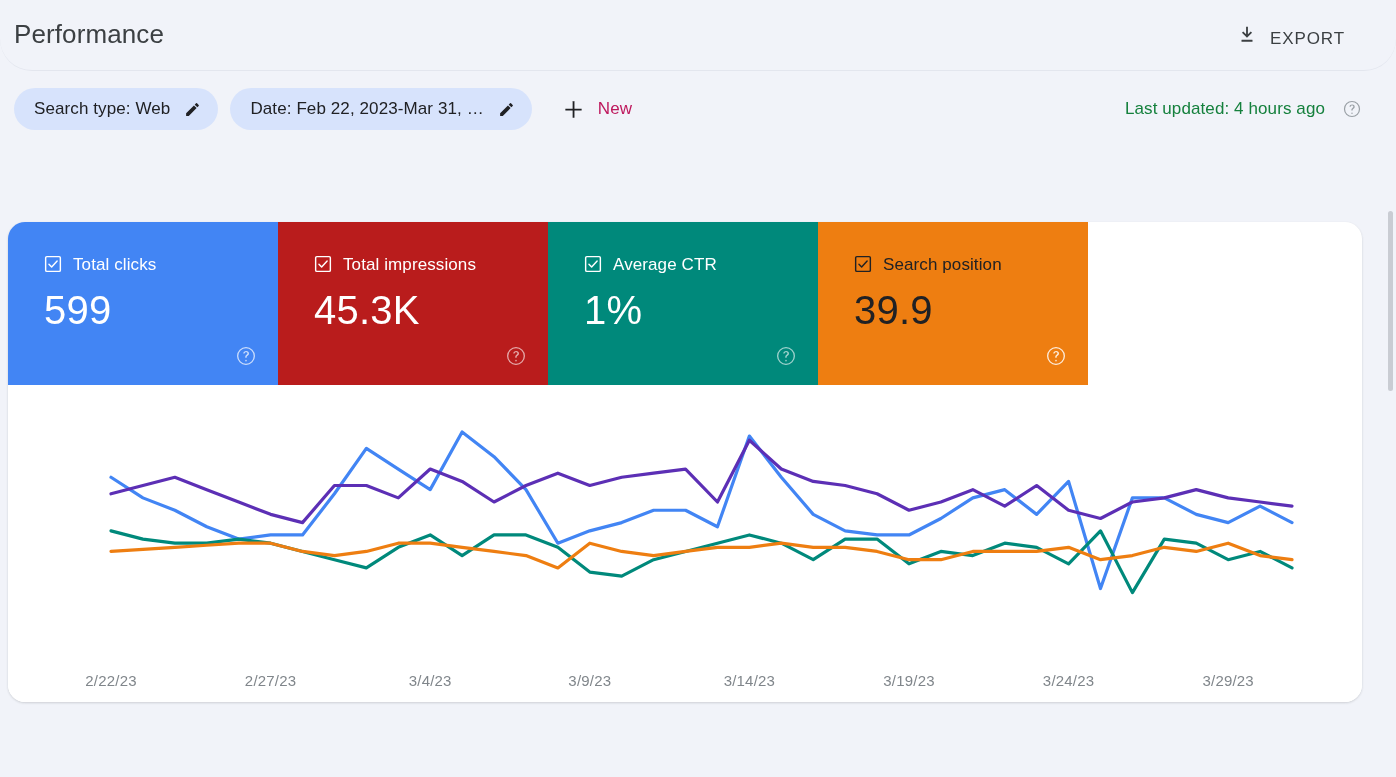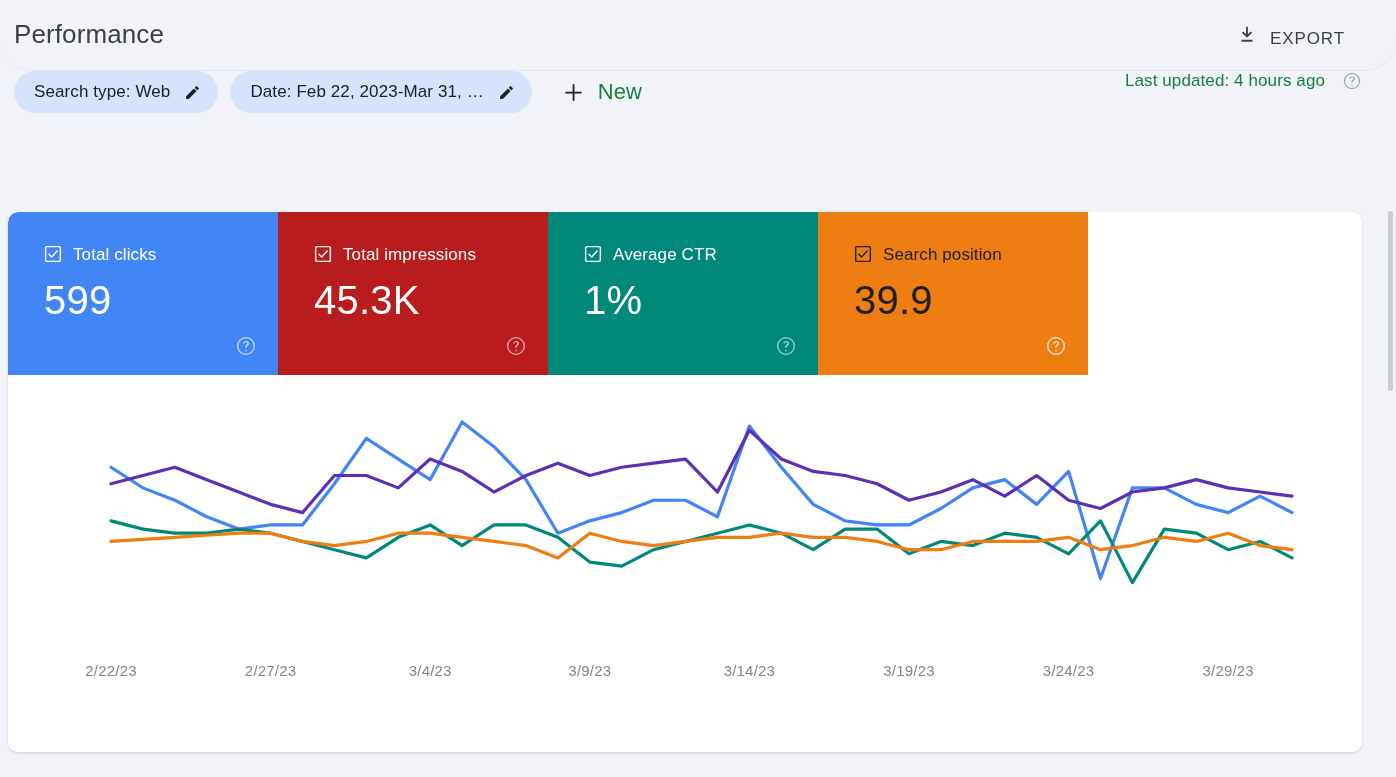--- a/index.html
+++ b/index.html
@@ -70,21 +70,21 @@
   .download-icon {
     width: 22px;
     height: 22px;
     display: block;
     fill: #3c4043;
   }
 
   
   .filterbar {
     display: flex;
-    align-items: flex-start;
+    align-items: center;
     height: 76px;
     padding: 0 14px;
     gap: 12px;
   }
 
   .chip {
     display: inline-flex;
     align-items: center;
     gap: 14px;
     height: 42px;
@@ -109,43 +109,43 @@
     gap: 13px;
     height: 42px;
     margin-left: 12px;
     padding: 0 12px 0 6px;
     background: none;
     border: none;
     cursor: pointer;
     font-family: inherit;
   }
   .plus-icon { width: 23px; height: 23px; display: block; fill: #202124; }
-  .new-label { font-size: 22px; color: #15803d; letter-spacing: 0.1px; }
+  .new-label { font-size: 17px; color: #be185d; letter-spacing: 0.1px; }
 
   .filter-spacer { flex: 1 1 auto; }
 
   .last-updated {
     display: inline-flex;
     align-items: center;
     gap: 18px;
     margin-right: 21px;
     color: #15803d;
   }
   .last-updated-text { font-size: 17px; letter-spacing: 0.1px; }
   .help-icon-grey { width: 18px; height: 18px; display: block; }
 
   
   .panel {
     position: absolute;
     left: 8px;
-    top: 212px;
+    top: 222px;
     width: 1354px;
-    height: 540px;
+    height: 480px;
     background: #ffffff;
-    border-radius: 10px;
+    border-radius: 17px;
     box-shadow: 0 1px 2px rgba(60,64,67,0.12), 0 1px 3px rgba(60,64,67,0.08);
     overflow: hidden;
   }
 
   
   .metrics {
     display: flex;
     height: 163px;
     width: 1080px;
   }

